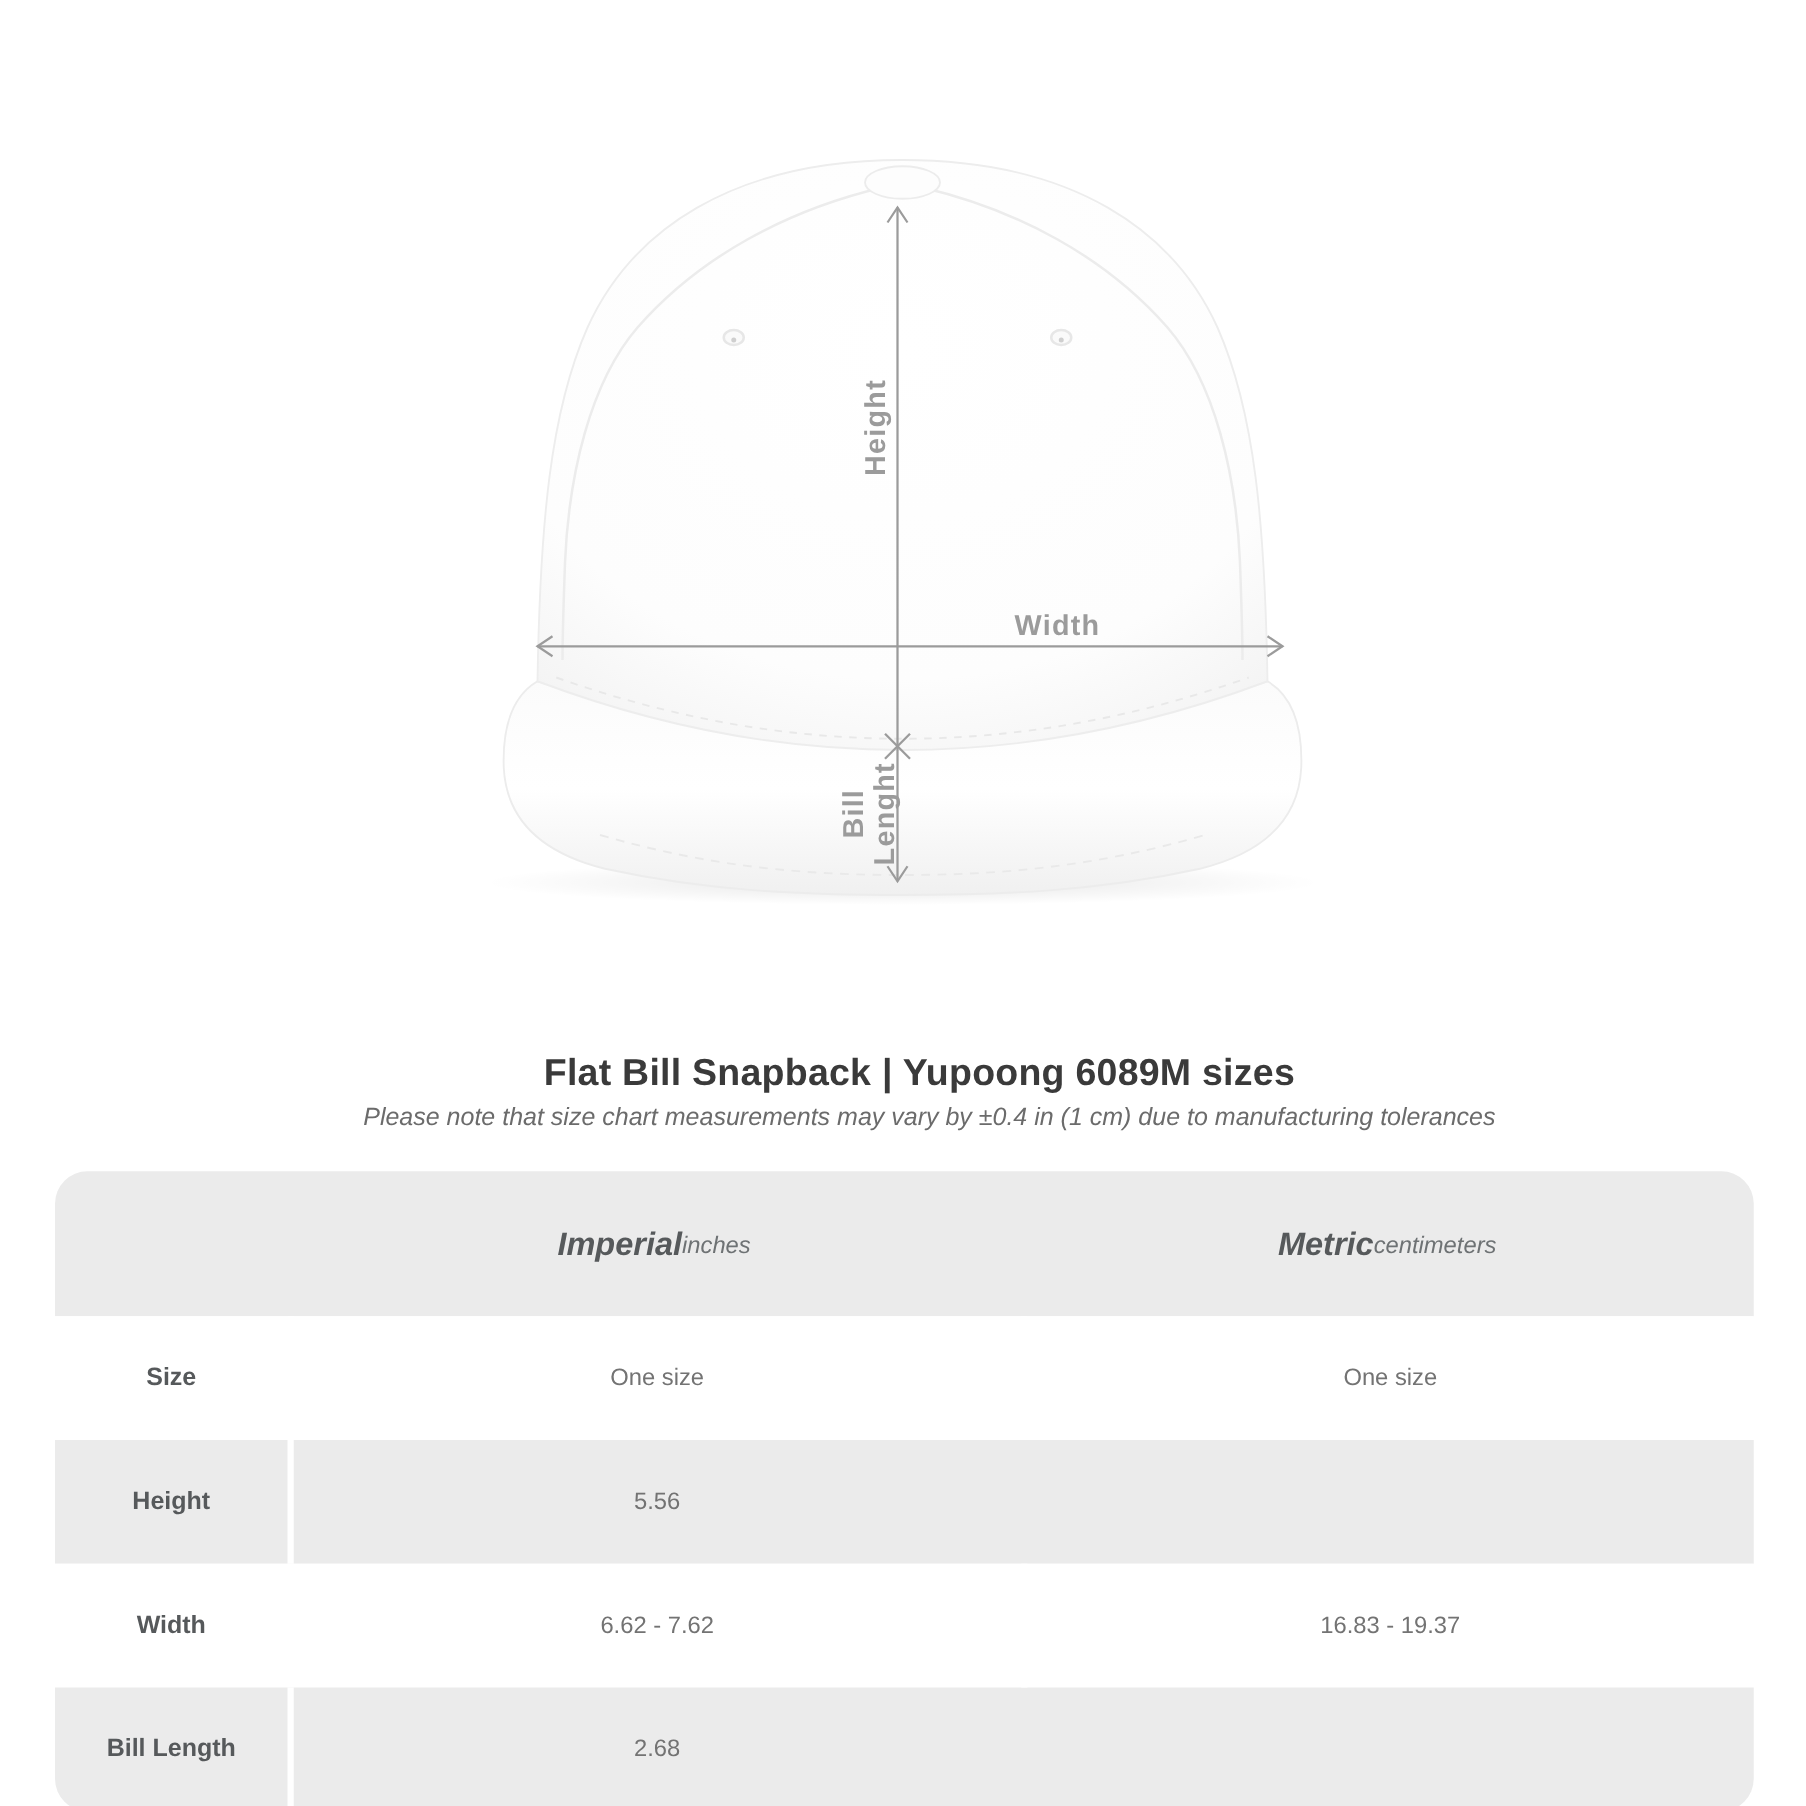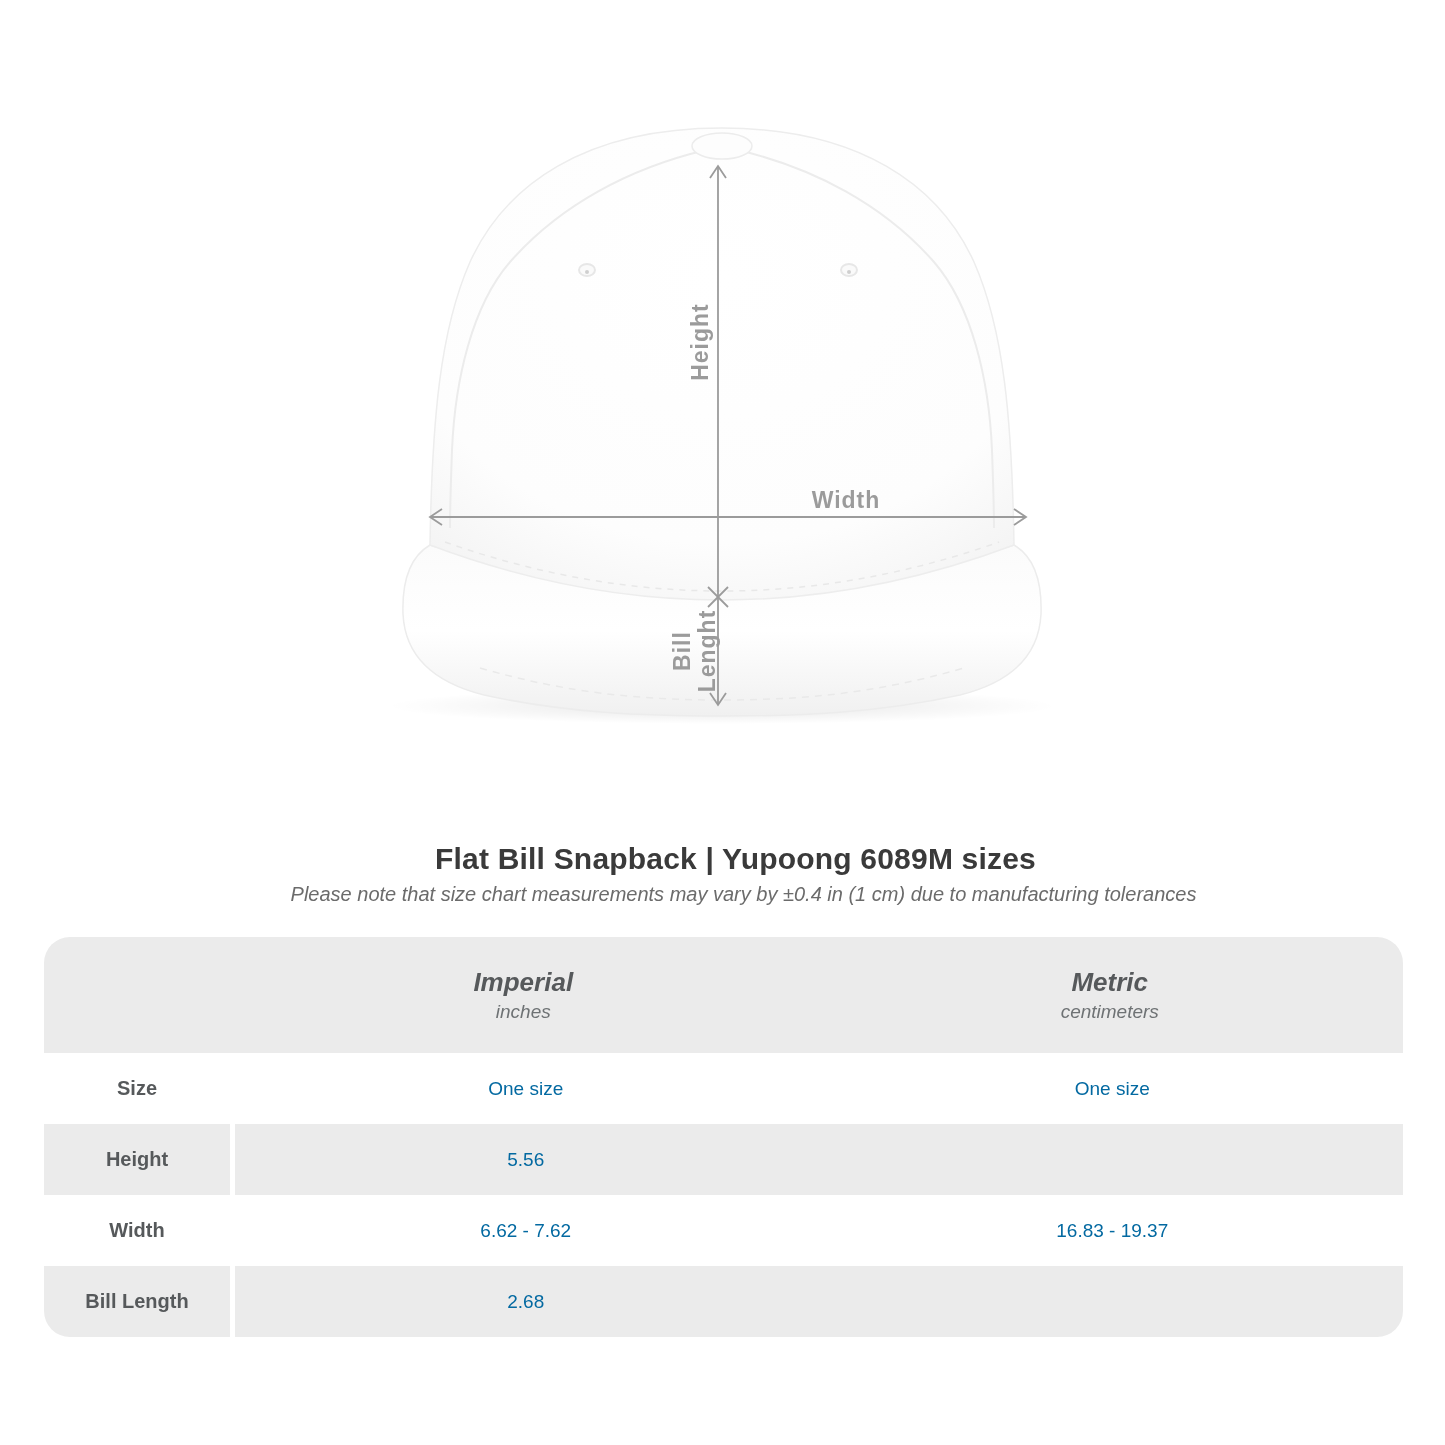--- a/index.html
+++ b/index.html
@@ -27,31 +27,31 @@
     margin:5px 0 0 16px; font-size:20px; line-height:24px;
     font-style:italic; color:#6b6b6b;
   }
 
   
   .size-table { position:absolute; top:937px; left:44px; width:1359px; }
   .t-header {
     height:116px; background:#ebebeb; border-radius:26px 26px 0 0;
     display:grid; grid-template-columns:186px 1fr 1fr;
   }
-  .t-group { display:flex; flex-direction:column; align-items:center; justify-content:center; }
+  .t-group { display:flex; align-items:center; justify-content:center; }
   .group-label { font-size:26px; font-weight:bold; font-style:italic; color:#56595b; }
   .group-unit  { font-size:19px; font-style:italic; color:#6e7274; margin-top:3px; }
 
-  .t-row { height:71px; display:grid; grid-template-columns:186px 1fr 1fr; background:#ffffff; }
+  .t-row { height:99px; display:grid; grid-template-columns:186px 1fr 1fr; background:#ffffff; }
   .t-row.striped { background:#ebebeb; }
   .t-row.last { border-radius:0 0 26px 26px; overflow:hidden; }
   .t-cell { display:flex; align-items:center; justify-content:center; }
   .t-cell + .t-cell { border-left:5px solid #ffffff; }
   .row-label { font-size:20px; font-weight:bold; color:#56595b; }
-  .cell-value { font-size:19px; color:#0369a1; }
+  .cell-value { font-size:19px; color:#737373; }
 </style>
 </head>
 <body>
 
 <div class="page">
 
   <svg class="hat-svg" width="1445" height="830" viewBox="0 0 1445 830">
     <defs>
       <radialGradient id="crownGrad" cx="50%" cy="32%" r="80%">
         <stop offset="0" stop-color="#ffffff"></stop>

